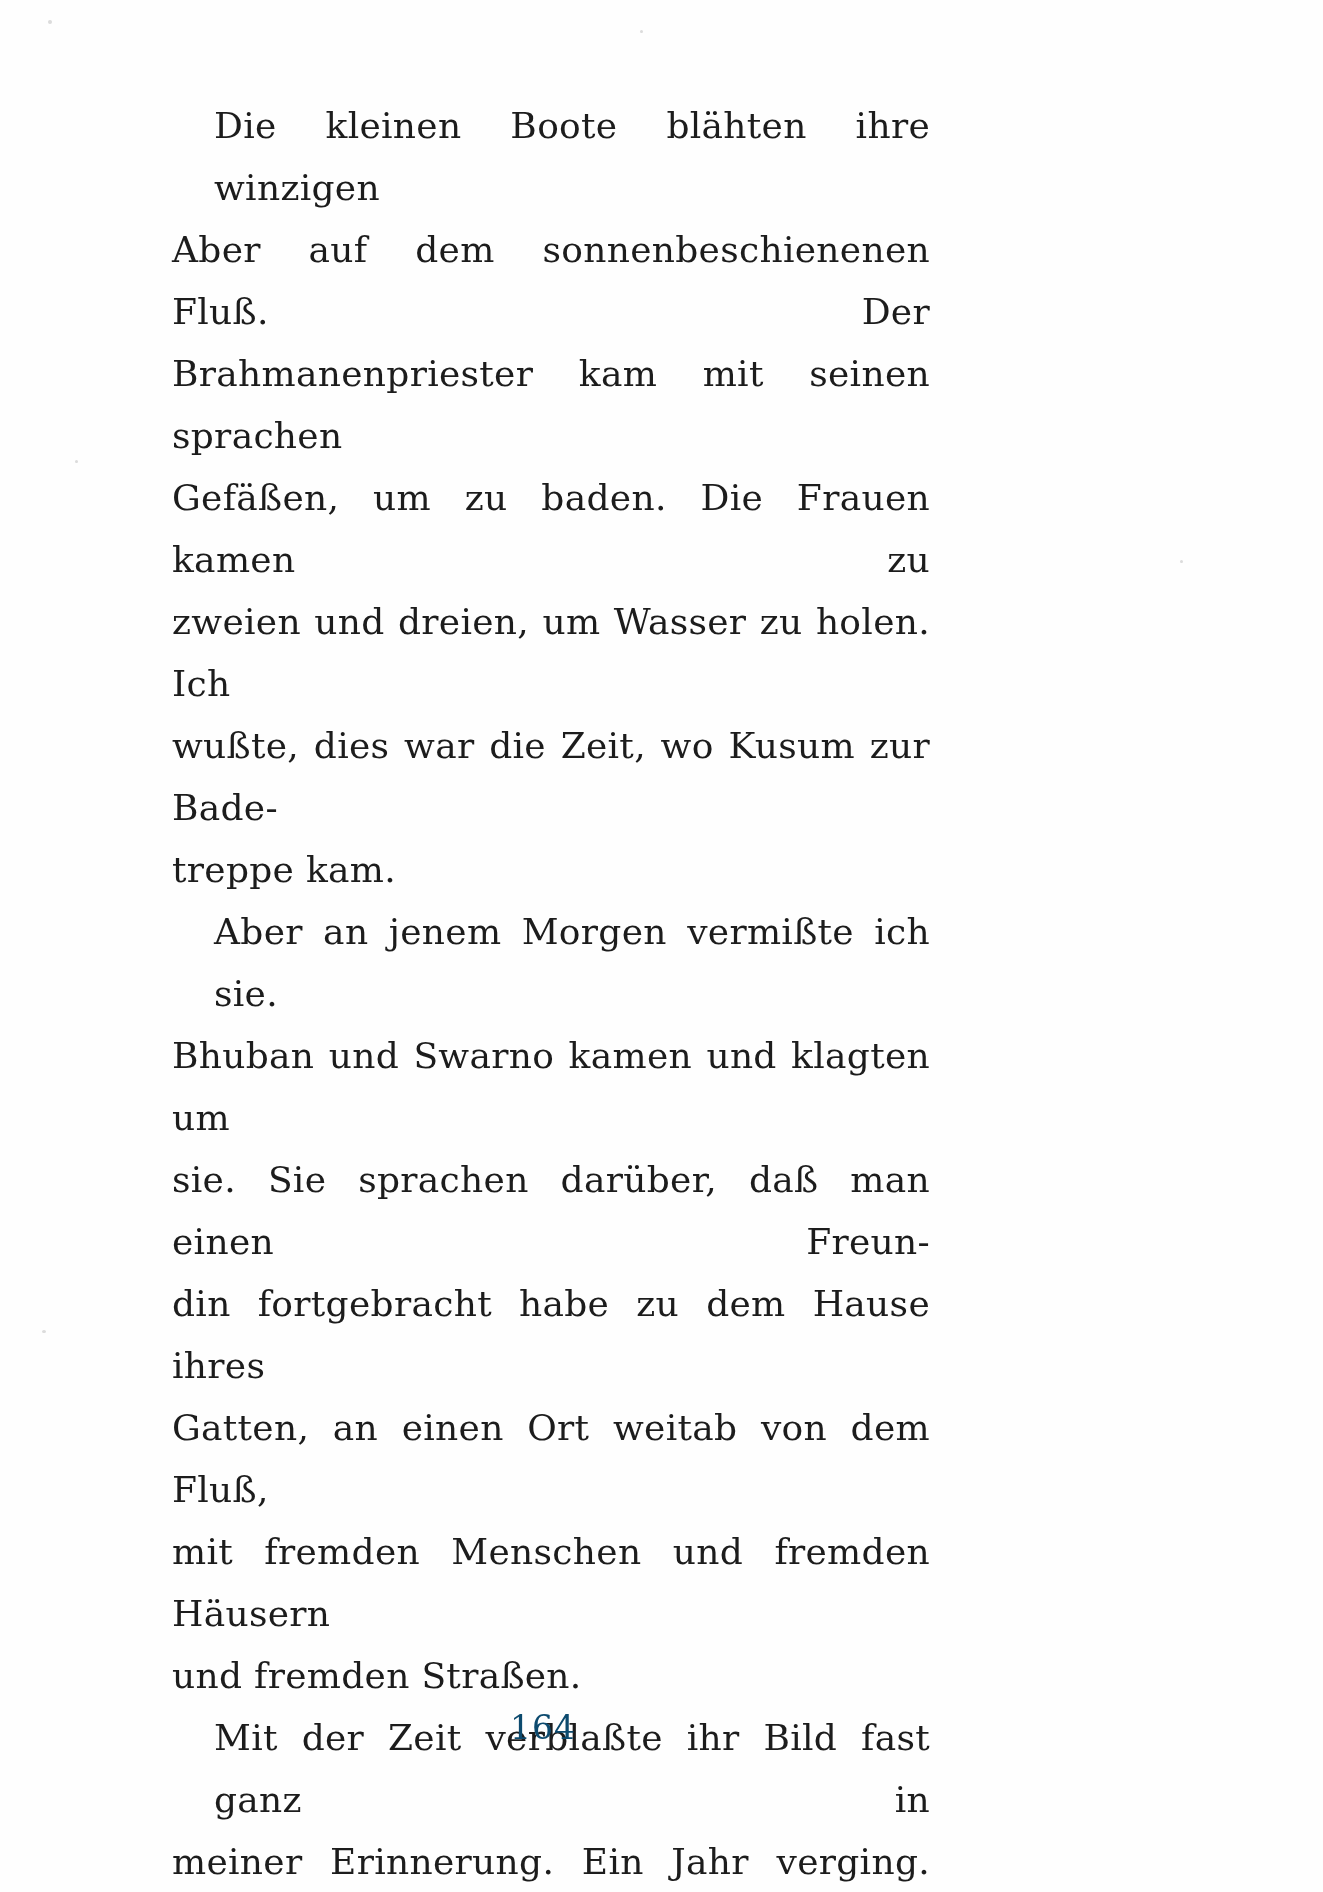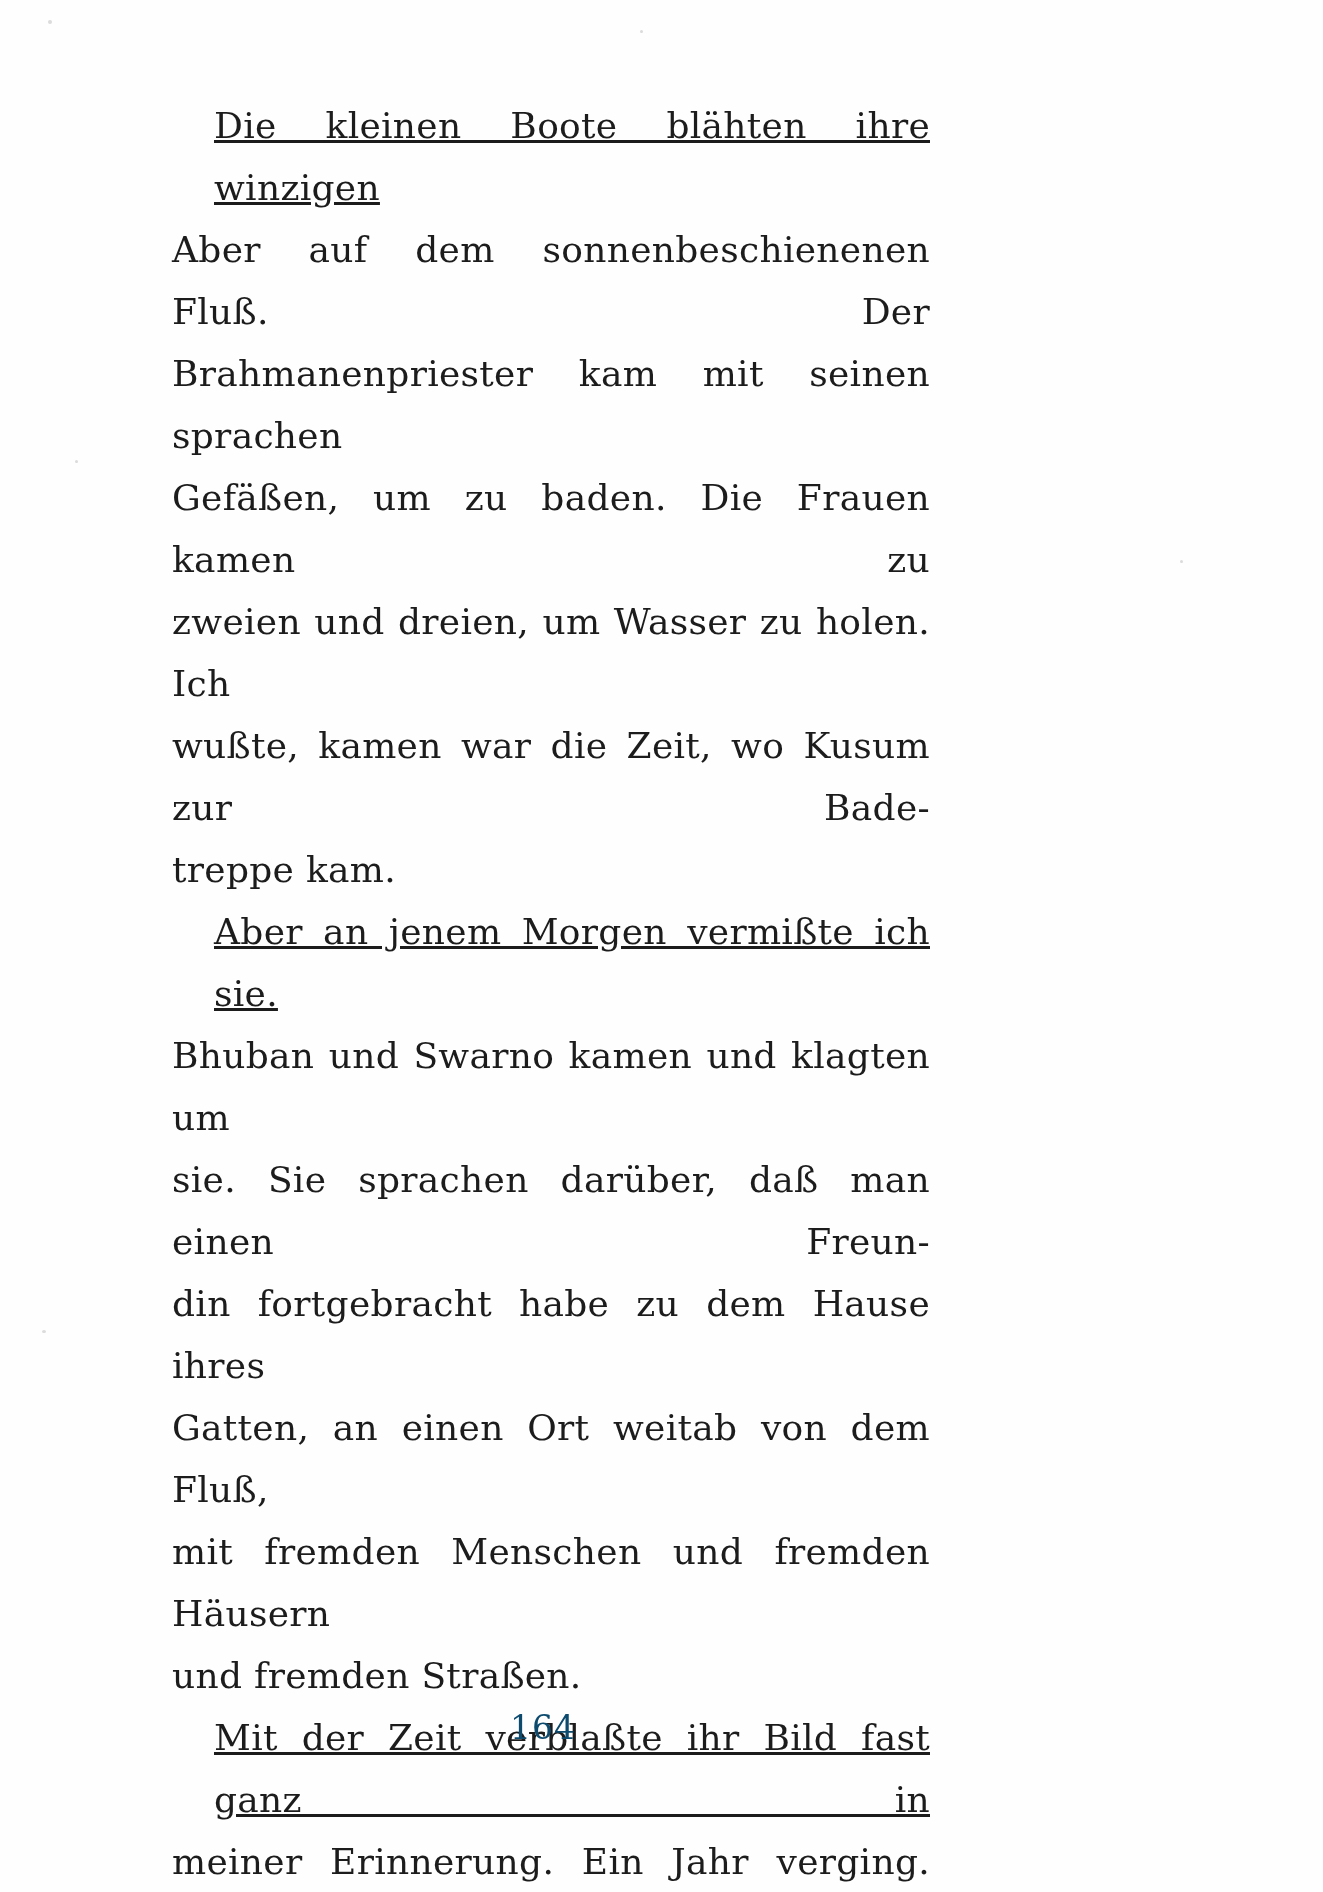--- a/index.html
+++ b/index.html
@@ -34,21 +34,20 @@
     font-size: 36px;
     line-height: 62px;
     white-space: normal;
     text-align: justify;
     
     text-align-last: justify;
     letter-spacing: 0.3px;
   }
   .line.first {
     padding-left: 42px;
-    text-decoration: underline;
   }
   .line.last {
     text-align-last: left;
   }
   .page-number {
     position: absolute;
     left: 164px;
     width: 758px;
     top: 1708px;
     text-align: center;
@@ -68,21 +67,21 @@
 <body>
 
 <div class="sheet">
   <div class="text-block" id="text-block">
       <div class="paragraph">
         <div class="line first">Die kleinen Boote blähten ihre winzigen</div>
         <div class="line">Aber auf dem sonnenbeschienenen Fluß. Der</div>
         <div class="line">Brahmanenpriester kam mit seinen sprachen</div>
         <div class="line">Gefäßen, um zu baden. Die Frauen kamen zu</div>
         <div class="line">zweien und dreien, um Wasser zu holen. Ich</div>
-        <div class="line">wußte, kamen war die Zeit, wo Kusum zur Bade-</div>
+        <div class="line">wußte, dies war die Zeit, wo Kusum zur Bade-</div>
         <div class="line last">treppe kam.</div>
       </div>
       <div class="paragraph">
         <div class="line first">Aber an jenem Morgen vermißte ich sie.</div>
         <div class="line">Bhuban und Swarno kamen und klagten um</div>
         <div class="line">sie. Sie sprachen darüber, daß man einen Freun-</div>
         <div class="line">din fortgebracht habe zu dem Hause ihres</div>
         <div class="line">Gatten, an einen Ort weitab von dem Fluß,</div>
         <div class="line">mit fremden Menschen und fremden Häusern</div>
         <div class="line last">und fremden Straßen.</div>

